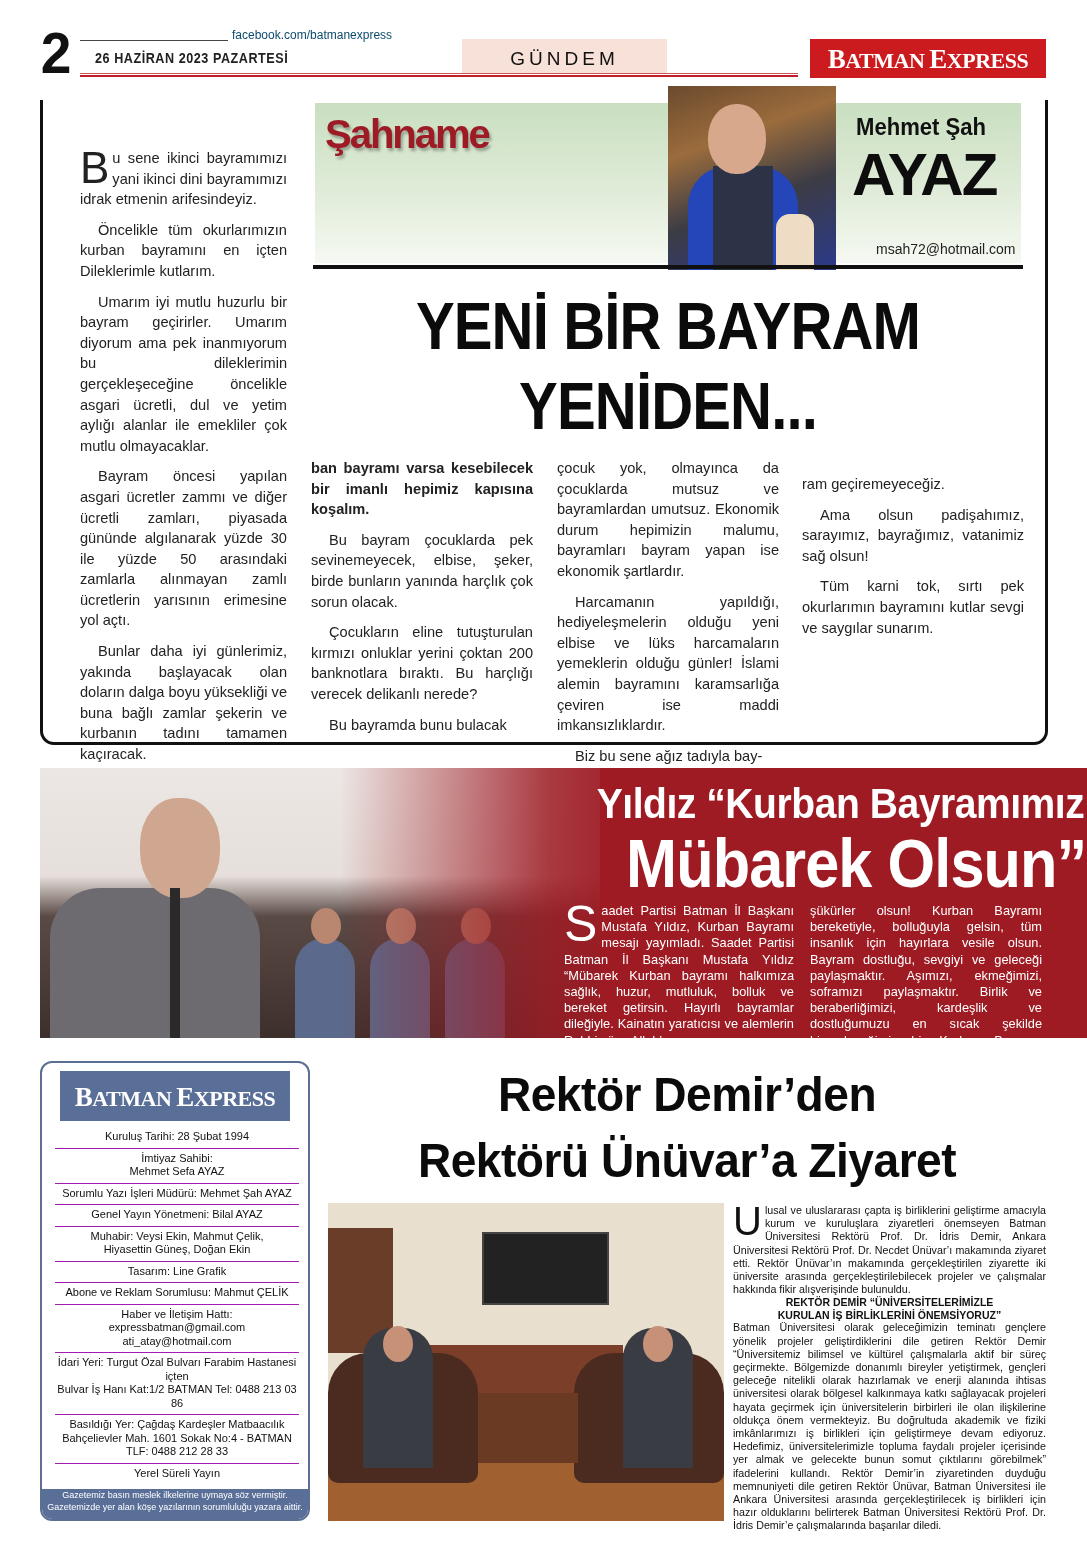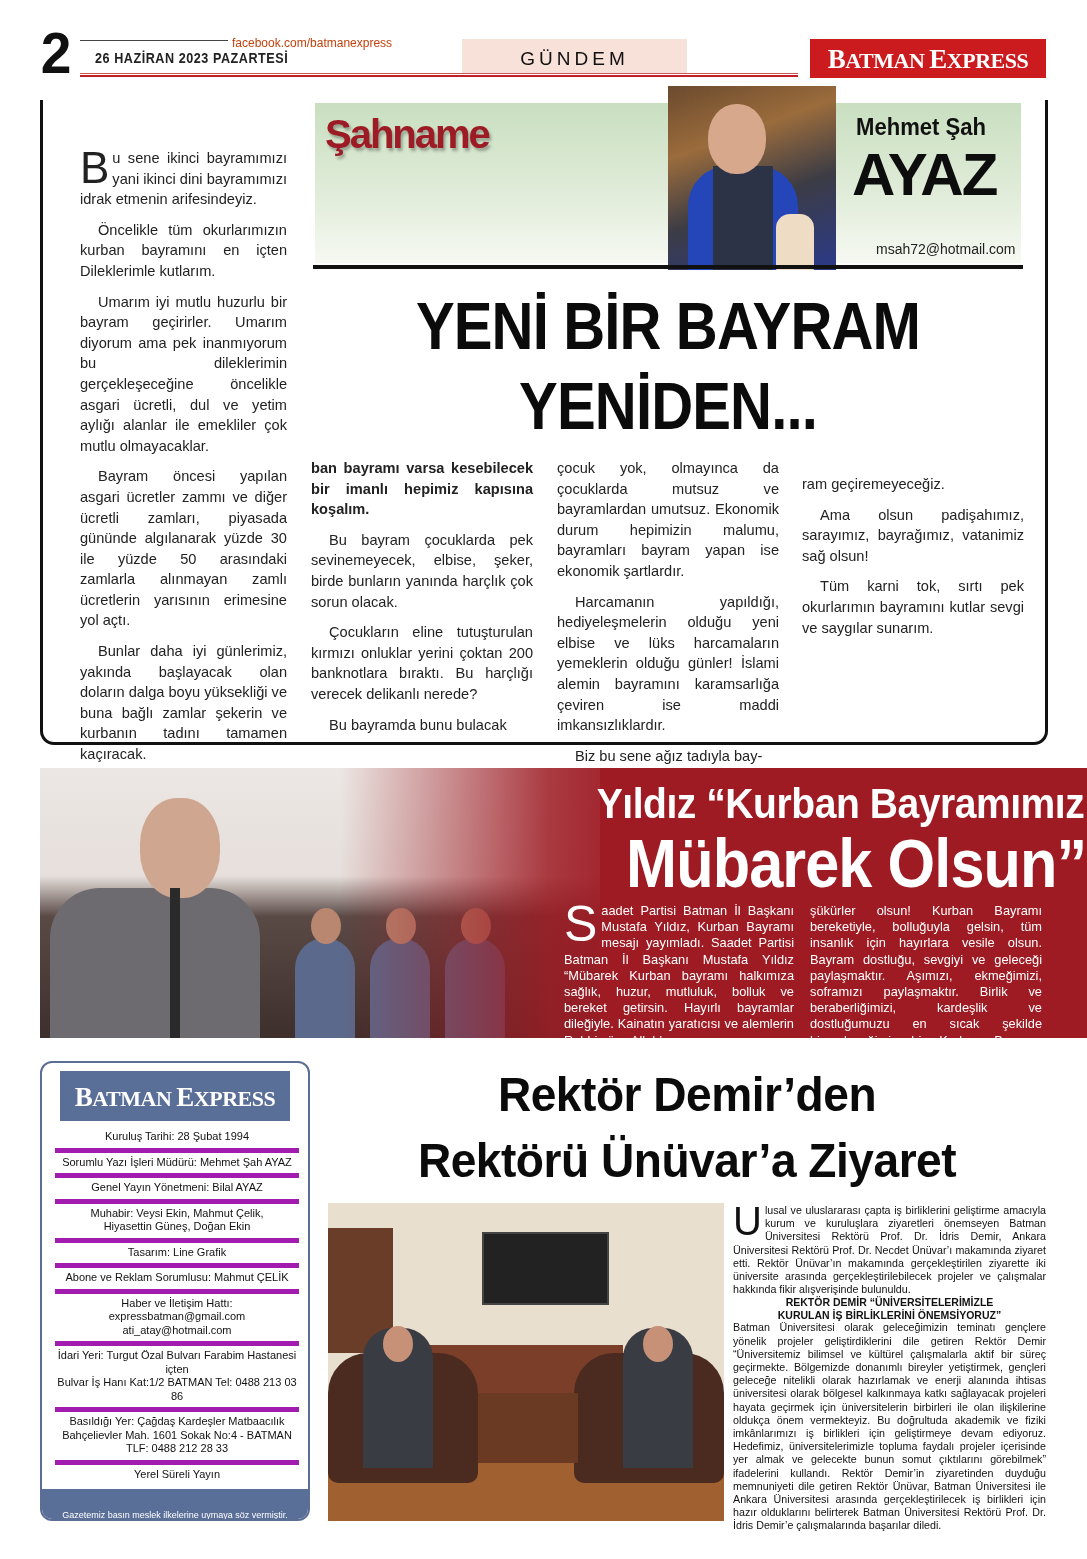--- a/index.html
+++ b/index.html
@@ -2,25 +2,25 @@
 <html><head>
 <meta charset="utf-8">
 <style>
   * { box-sizing: border-box; margin: 0; padding: 0; }
   html, body { width: 1087px; height: 1559px; background: #ffffff; overflow: hidden; }
   body { position: relative; font-family: "Liberation Sans", sans-serif; color: #1a1a1a; }
 
   
   .page-number { position: absolute; left: 40px; top: 26px; font-size: 58px; font-weight: 900; line-height: 54px; color: #111; font-family: "Liberation Sans", sans-serif; transform: scaleX(0.95); }
   .fb-line { position: absolute; left: 80px; top: 40px; width: 148px; height: 1px; background: #444; }
-  .fb-text { position: absolute; left: 232px; top: 36px; font-size: 12px; color: #c2410c; }
+  .fb-text { position: absolute; left: 232px; top: 28px; font-size: 12px; color: #0c4a6e; }
   .date-text { position: absolute; left: 95px; top: 50px; font-size: 14px; font-weight: bold; letter-spacing: 0.6px; color: #222; transform: scaleX(0.9); transform-origin: left; }
   .header-rule-top { position: absolute; left: 80px; top: 73px; width: 718px; height: 1px; background: #c55; }
   .header-rule { position: absolute; left: 80px; top: 75px; width: 718px; height: 2px; background: #c0202a; }
-  .section-tag { position: absolute; left: 462px; top: 39px; width: 225px; height: 35px; background: #f7e1d8; text-align: center; font-size: 19px; letter-spacing: 4px; line-height: 40px; color: #111; }
+  .section-tag { position: absolute; left: 462px; top: 39px; width: 205px; height: 35px; background: #f7e1d8; text-align: center; font-size: 19px; letter-spacing: 4px; line-height: 40px; color: #111; }
   .logo { position: absolute; left: 810px; top: 39px; width: 236px; height: 39px; background: #cc1b1f; color: #fff; font-family: "Liberation Serif", serif; font-weight: bold; font-size: 27px; text-align: center; line-height: 40px; letter-spacing: -0.5px; transform-origin: left; }
   .logo .sc { font-size: 22px; }
 
   
   .article-frame { position: absolute; left: 40px; top: 100px; width: 1008px; height: 645px; border: 3px solid #111; border-top: none; border-radius: 0 0 14px 14px; }
 
   .col-text { position: absolute; font-size: 14.6px; line-height: 20.6px; color: #222; text-align: justify; font-family: "Liberation Sans", sans-serif; }
   .col-text p { text-indent: 18px; margin-bottom: 10px; }
   .col-text p.bold { font-weight: bold; }
   .col-text p.noindent { text-indent: 0; }
@@ -61,24 +61,24 @@
   .red-text { position: absolute; top: 135px; font-size: 12.8px; line-height: 16.2px; color: #fff; text-align: justify; font-family: "Liberation Sans", sans-serif; }
   .red-col1 { left: 524px; width: 230px; }
   .red-col2 { left: 770px; width: 232px; }
   .red-col1::first-letter { float: left; font-size: 50px; line-height: 42px; padding-right: 4px; font-weight: normal; }
 
   
   .masthead { position: absolute; left: 40px; top: 1061px; width: 270px; height: 460px; border: 2px solid #5b6f95; border-radius: 12px; overflow: hidden; background: #fff; }
   .mast-logo { position: absolute; left: 18px; top: 8px; width: 230px; height: 50px; background: #5a6f98; color: #fff; font-family: "Liberation Serif", serif; font-weight: bold; font-size: 27px; text-align: center; line-height: 52px; letter-spacing: -0.5px; }
   .mast-logo .sc { font-size: 22px; }
   .mast-list { position: absolute; left: 13px; top: 64px; width: 244px; }
-  .mast-item { text-align: center; font-size: 11px; line-height: 13.5px; color: #111; padding: 3px 0 4px; border-bottom: 5px solid #a21caf; transform-origin: center; }
+  .mast-item { text-align: center; font-size: 11px; line-height: 13.5px; color: #111; padding: 3px 0 4px; border-bottom: 1px solid #a21caf; transform-origin: center; }
   .mast-item span { display: block; }
   .mast-item.last { border-bottom: none; }
-  .mast-footer { position: absolute; left: 0; bottom: 0; width: 100%; height: 30px; background: #5a6f98; color: #fff; text-align: center; font-size: 9px; line-height: 12px; padding-top: 20px; }
+  .mast-footer { position: absolute; left: 0; bottom: 0; width: 100%; height: 30px; background: #5a6f98; color: #fff; text-align: center; font-size: 9px; line-height: 12px; padding-top: 0; }
 
   
   .rektor-headline { position: absolute; left: 322px; top: 1062px; width: 730px; text-align: center; font-size: 48px; line-height: 66px; font-weight: 900; color: #0b0b0b; letter-spacing: -0.5px; transform: scaleX(0.96); }
   .rektor-photo { position: absolute; left: 328px; top: 1203px; width: 396px; height: 318px; background: #e9dfcf; overflow: hidden; }
   .rp-shelf { position: absolute; left: 0; top: 25px; width: 65px; height: 125px; background: #6a3d28; }
   .rp-tv { position: absolute; left: 154px; top: 29px; width: 127px; height: 73px; background: #222; border: 2px solid #444; }
   .rp-cabinet { position: absolute; left: 95px; top: 142px; width: 200px; height: 70px; background: #7b3e29; }
   .rp-floor { position: absolute; left: 0; top: 230px; width: 396px; height: 88px; background: #a0602f; }
   .rp-chair { position: absolute; top: 150px; width: 150px; height: 130px; border-radius: 40px 40px 10px 10px; background: #4b2a20; }
   .rp-man { position: absolute; top: 125px; width: 70px; height: 140px; border-radius: 30px 30px 0 0; background: #3a3c44; }
@@ -169,20 +169,24 @@
   <div class="red-title2">Mübarek Olsun”</div>
   <div class="red-text red-col1">Saadet Partisi Batman İl Başkanı Mustafa Yıldız, Kurban Bayramı mesajı yayımladı. Saadet Partisi Batman İl Başkanı Mustafa Yıldız “Mübarek Kurban bayramı halkımıza sağlık, huzur, mutluluk, bolluk ve bereket getirsin. Hayırlı bayramlar dileğiyle. Kainatın yaratıcısı ve alemlerin Rabbi yüce Allah’a sonsuz</div>
   <div class="red-text red-col2">şükürler olsun! Kurban Bayramı bereketiyle, bolluğuyla gelsin, tüm insanlık için hayırlara vesile olsun. Bayram dostluğu, sevgiyi ve geleceği paylaşmaktır. Aşımızı, ekmeğimizi, soframızı paylaşmaktır. Birlik ve beraberliğimizi, kardeşlik ve dostluğumuzu en sıcak şekilde hissedeceğimiz bir Kurban Bayramı dilerim” dedi.</div>
 </div>
 
 <div class="masthead">
   <div class="mast-logo"><span>B</span><span class="sc">ATMAN </span><span>E</span><span class="sc">XPRESS</span></div>
   <div class="mast-list">
     <div class="mast-item">
         <span>Kuruluş Tarihi: 28 Şubat 1994</span>
+      </div>
+    <div class="mast-item">
+        <span>İmtiyaz Sahibi:</span>
+        <span>Mehmet Sefa AYAZ</span>
       </div>
     <div class="mast-item">
         <span>Sorumlu Yazı İşleri Müdürü: Mehmet Şah AYAZ</span>
       </div>
     <div class="mast-item">
         <span>Genel Yayın Yönetmeni: Bilal AYAZ</span>
       </div>
     <div class="mast-item">
         <span>Muhabir: Veysi Ekin, Mahmut Çelik,</span>
         <span>Hiyasettin Güneş, Doğan Ekin</span>

